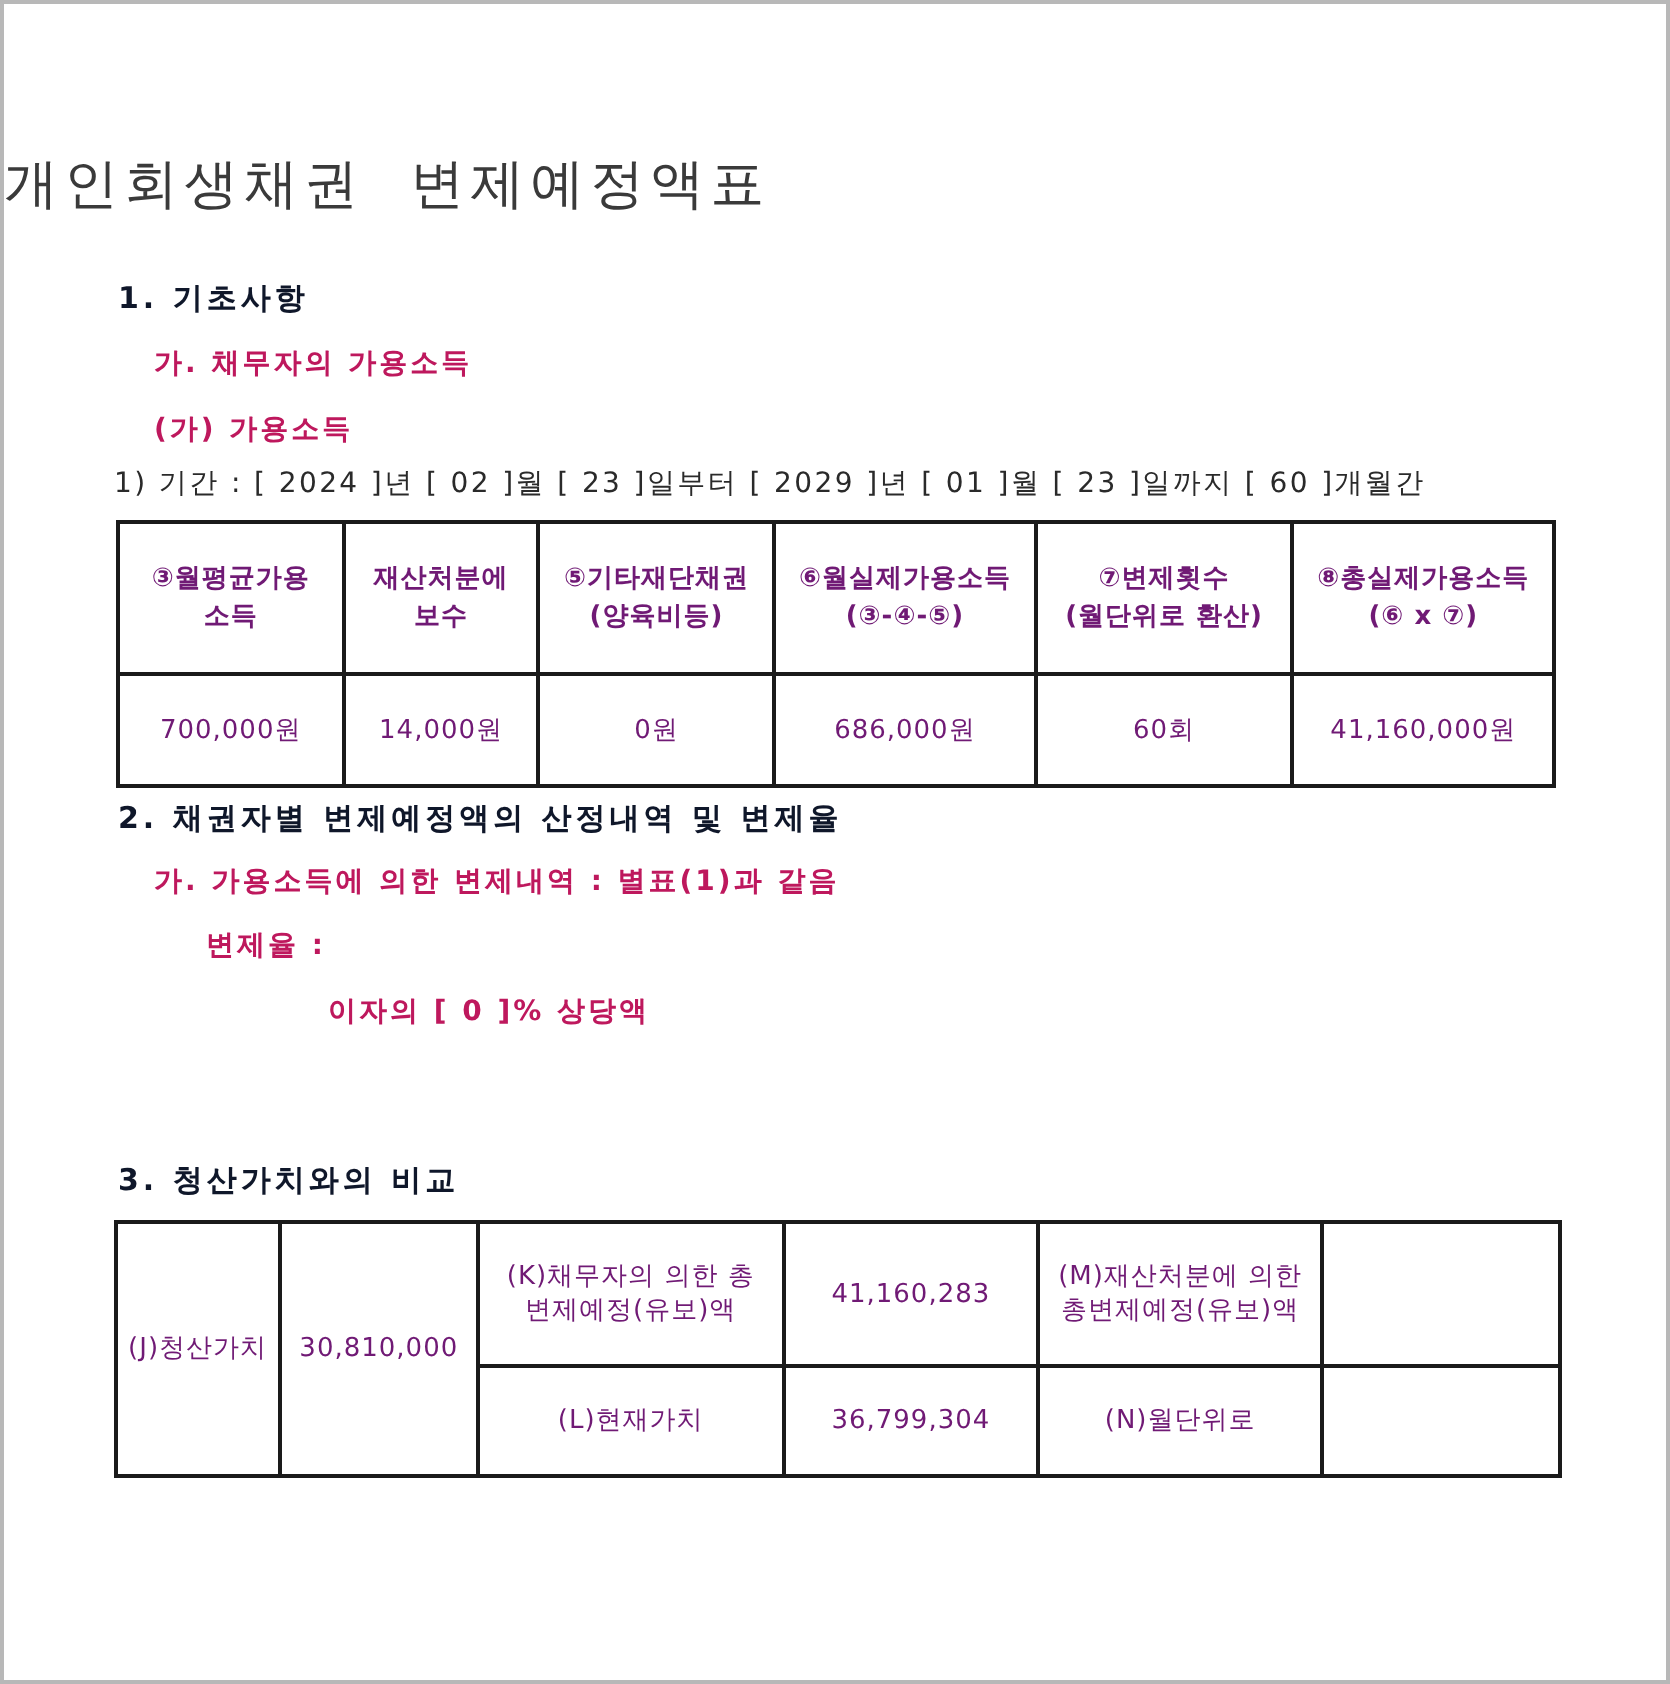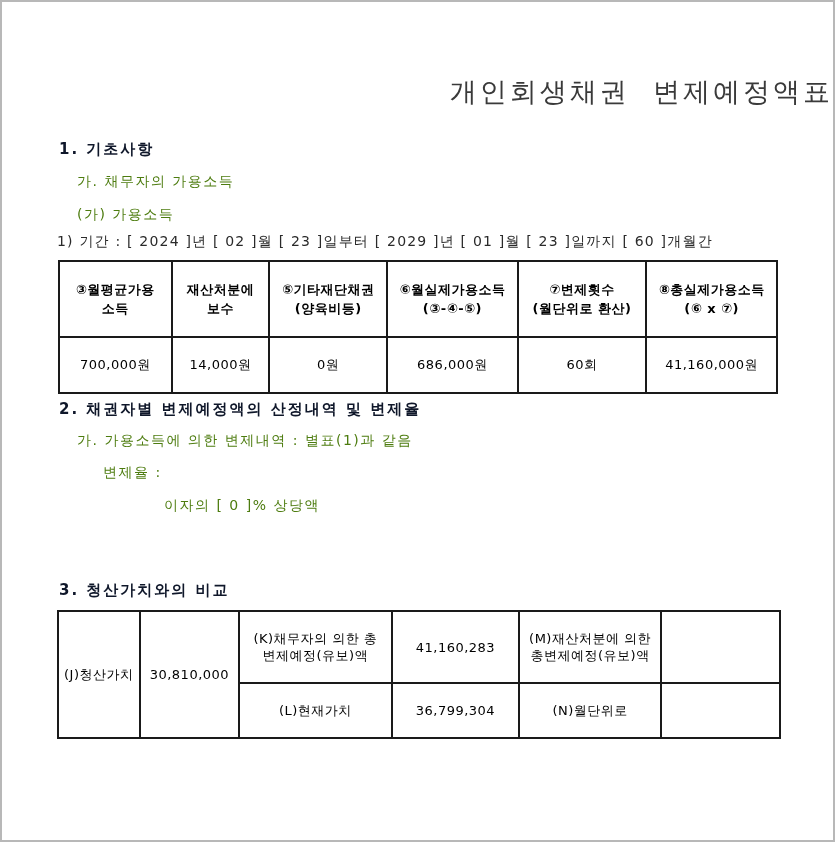--- a/index.html
+++ b/index.html
@@ -12,50 +12,50 @@
   }
   .page {
     position: absolute; left: 0; top: 0;
     width: 835px; height: 842px;
     background: #ffffff;
     border: 2px solid #b8b8b8;
   }
   .abs { position: absolute; white-space: pre; }
   .doc-title {
     left: 0; top: 72px; width: 100%;
-    text-align: right;
+    text-align: left;
     font-size: 27px;
     letter-spacing: 3px;
     color: #3a3a3a;
     font-weight: 500;
   }
   .h-main {
     font-size: 15px; font-weight: bold; color: #0f172a;
     letter-spacing: 2px;
   }
   .h-sub {
-    font-size: 14px; font-weight: normal; color: #4d7c0f;
+    font-size: 14px; font-weight: bold; color: #be185d;
     letter-spacing: 1.5px;
     text-align: right;
   }
   .body-line {
     font-size: 14px; font-weight: normal; color: #2a2a2a;
     letter-spacing: 1.2px;
   }
   table {
     border-collapse: collapse;
     table-layout: fixed;
     position: absolute;
   }
   td {
     border: 2px solid #1a1a1a;
     text-align: center;
     vertical-align: middle;
     font-size: 13px;
-    color: #000000;
+    color: #701a75;
     letter-spacing: 0.5px;
     padding: 18px 1px;
     overflow: hidden;
   }
   .t1 { left: 56px; top: 258px; width: 720px; }
   .t1 .hdr-row td { height: 48px; line-height: 19px; font-weight: 600; }
   .t1 .val-row td { height: 20px; font-weight: 500; }
   .hdr-line { display: block; }
   .t2 { left: 55px; top: 608px; width: 724px; }
   .t2 td { height: 47px; line-height: 17px; font-weight: 500; }

